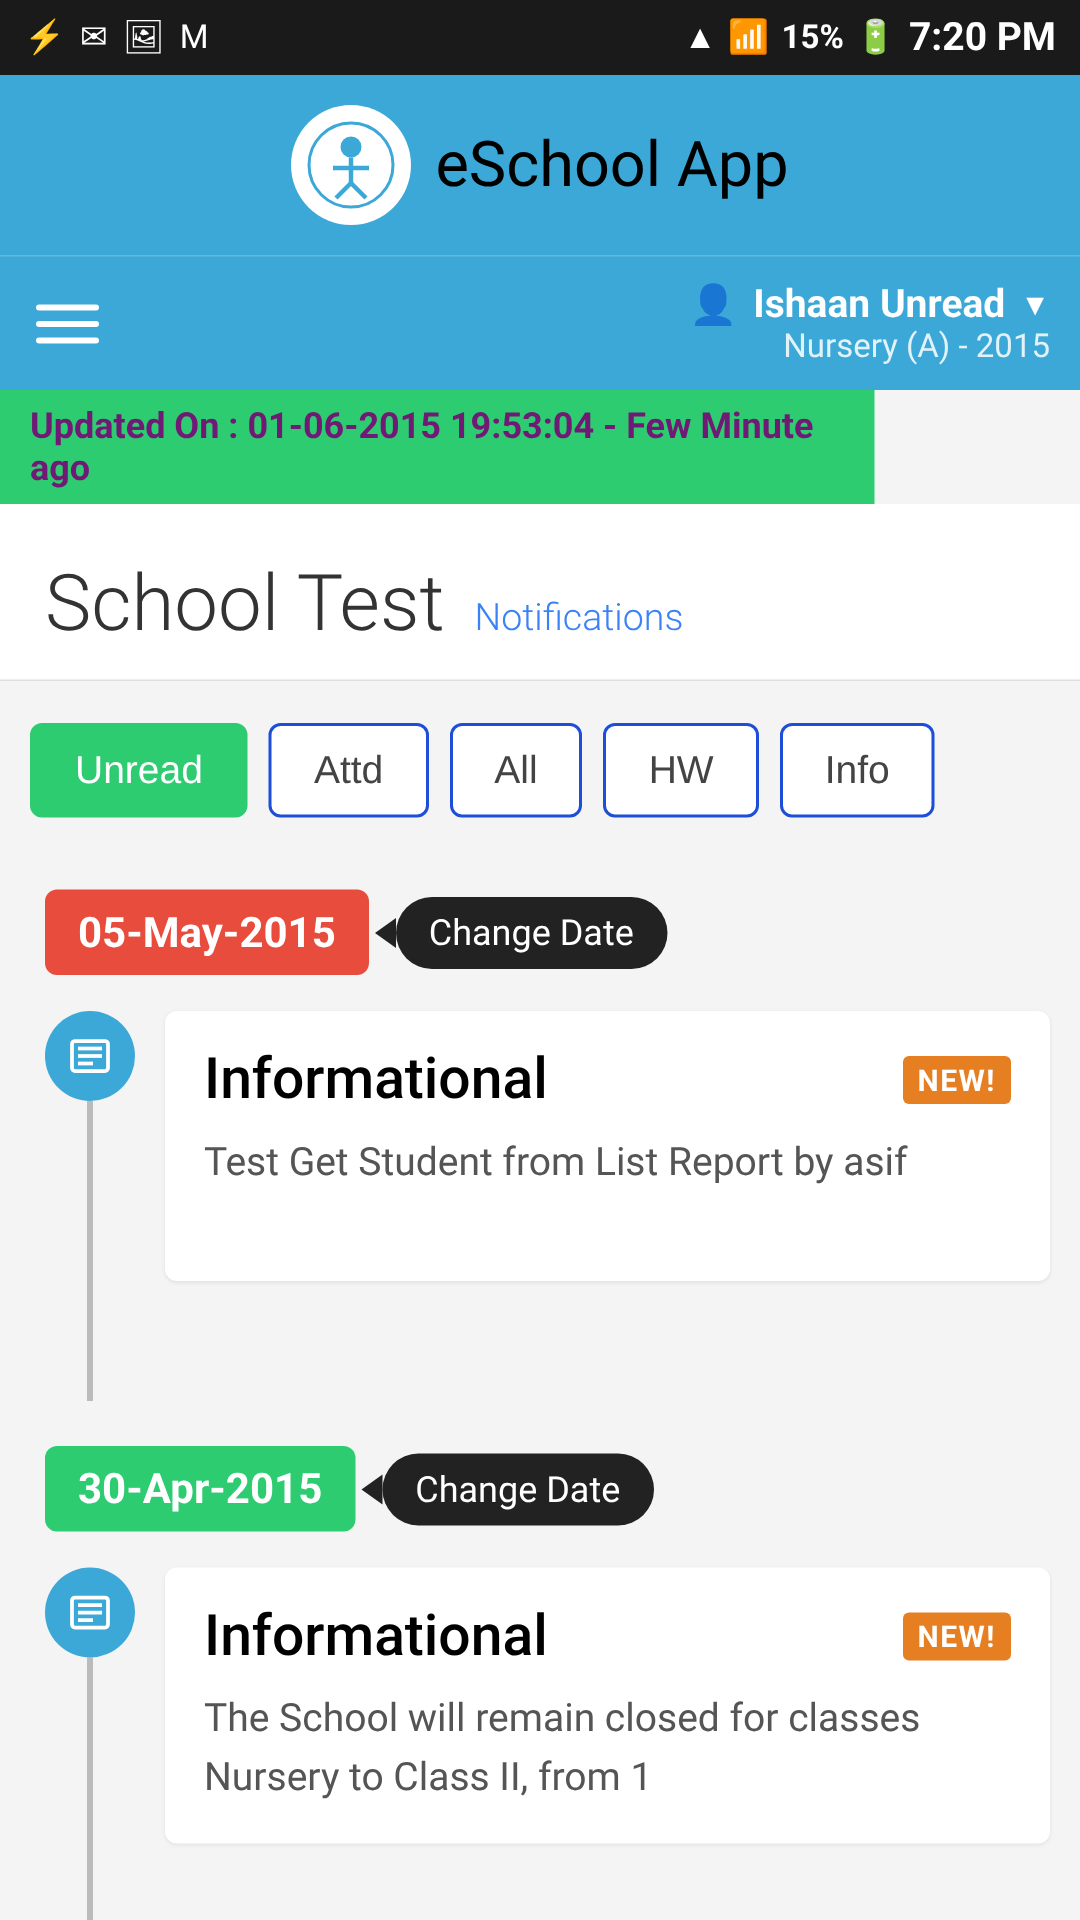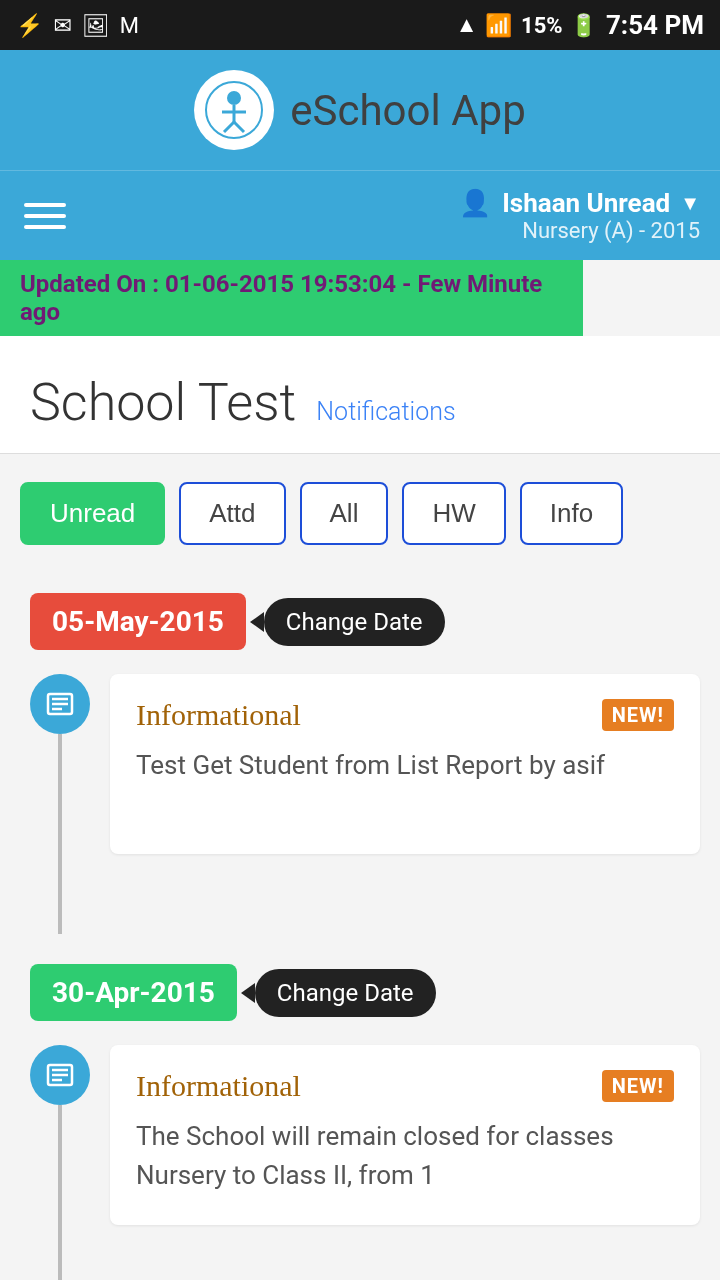--- a/index.html
+++ b/index.html
@@ -42,21 +42,21 @@
       width: 80px;
       height: 80px;
       border-radius: 50%;
       background: white;
       display: flex;
       align-items: center;
       justify-content: center;
       font-size: 36px;
     }
     .app-title {
-      color: #404040;
+      color: #000000;
       font-size: 42px;
       font-weight: 400;
     }
 
     
     .nav-bar {
       width: 720px;
       height: 90px;
       background: #3ba8d8;
       border-top: 1px solid rgba(255,255,255,0.2);
@@ -249,24 +249,23 @@
       box-shadow: 0 1px 3px rgba(0,0,0,0.08);
       min-height: 180px;
     }
     .card-header {
       display: flex;
       align-items: center;
       justify-content: space-between;
       margin-bottom: 14px;
     }
     .card-type {
-      color: #a16207;
-      font-size: 30px;
+      color: #000000;
+      font-size: 38px;
       font-weight: 500;
-      font-family: Liberation Serif, serif;
     }
     .new-badge {
       background: #e67e22;
       color: white;
       font-size: 20px;
       font-weight: bold;
       padding: 4px 10px;
       border-radius: 4px;
       letter-spacing: 1px;
     }
@@ -284,21 +283,21 @@
     <span>⚡</span>
     <span>✉</span>
     <span>🖼</span>
     <span>M</span>
   </div>
   <div class="status-right">
     <span>▲</span>
     <span>📶</span>
     <span>15%</span>
     <span>🔋</span>
-    <span class="status-time">7:54 PM</span>
+    <span class="status-time">7:20 PM</span>
   </div>
 </div>
 
 <div class="app-header">
   <div class="app-logo">
     <svg width="60" height="60" viewBox="0 0 60 60" xmlns="http://www.w3.org/2000/svg">
       <circle cx="30" cy="30" r="28" fill="white" stroke="#3ba8d8" stroke-width="2"></circle>
       <circle cx="30" cy="18" r="7" fill="#3ba8d8"></circle>
       <line x1="30" y1="25" x2="30" y2="42" stroke="#3ba8d8" stroke-width="3"></line>
       <line x1="18" y1="32" x2="42" y2="32" stroke="#3ba8d8" stroke-width="3"></line>

